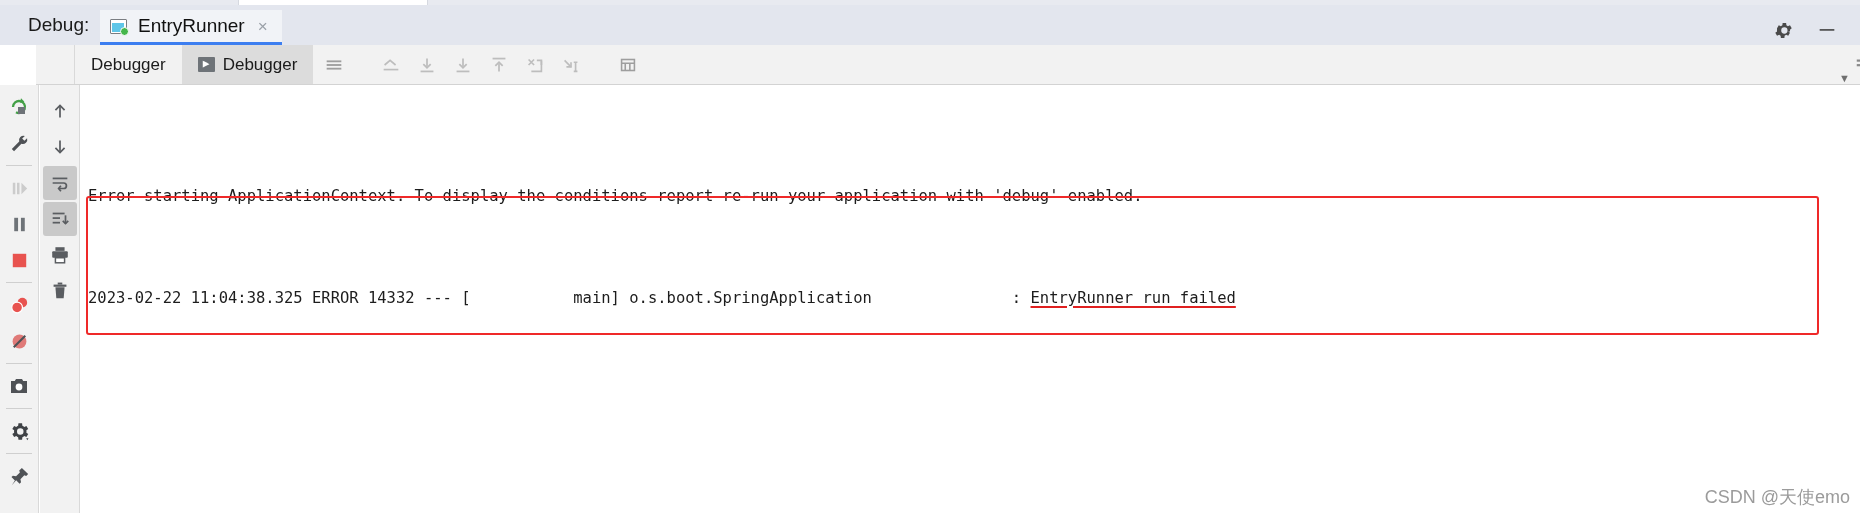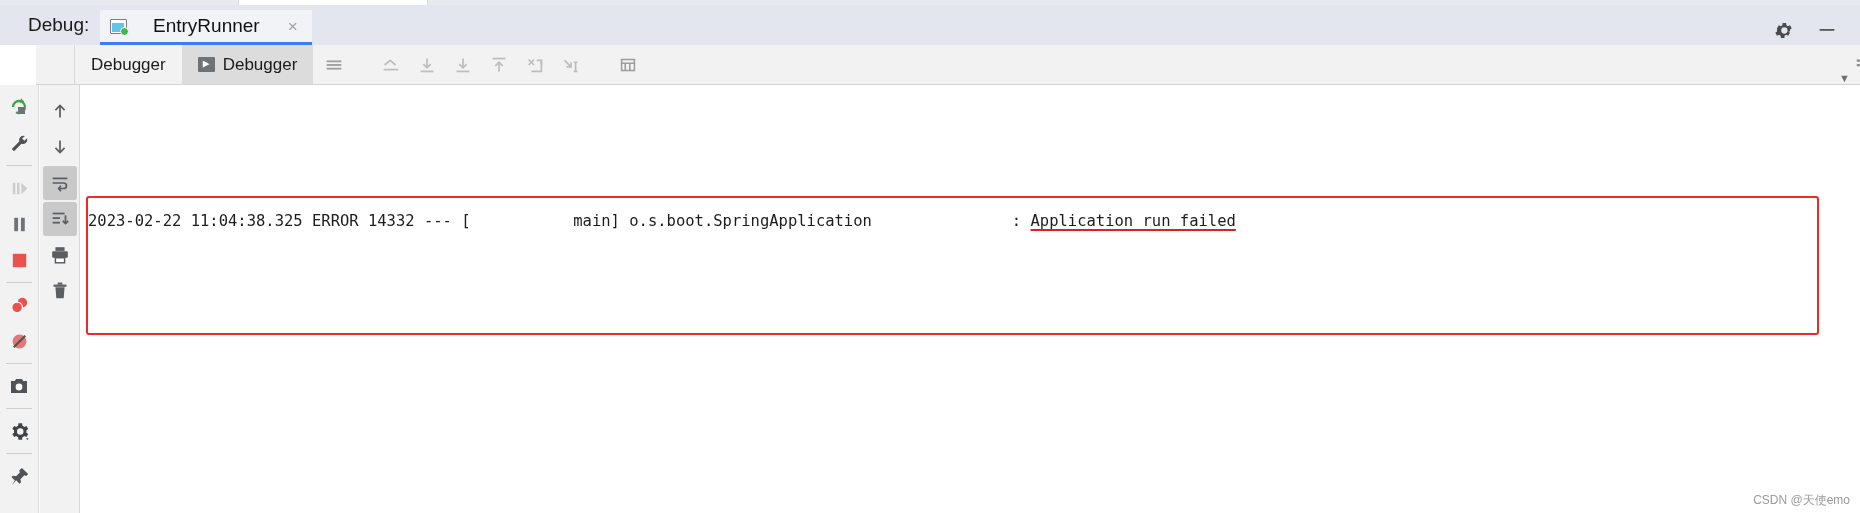--- a/index.html
+++ b/index.html
@@ -37,21 +37,21 @@
   }
   .debug-label {
     position: absolute; left: 28px; top: 9px;
     font-size: 19px; color: #1a1a1a;
     font-family: "Liberation Sans", sans-serif;
   }
   .runner-tab {
     position: absolute; left: 100px; top: 5px;
     height: 35px; padding: 0 14px 0 10px;
     background: #eef0f5;
-    display: flex; align-items: center; gap: 26px;
+    display: flex; align-items: center; gap: 11px;
     border-bottom: 3px solid #3c7ef0;
   }
   .runner-tab.active { background: #f1f3f7; }
   .runner-icon {
     position: relative; width: 17px; height: 15px;
     border: 1.6px solid #7a7d82;
     background: #ffffff;
     border-radius: 1px;
   }
   .runner-icon::before {
@@ -163,21 +163,21 @@
     position: absolute;
     left: 86px; top: 196px;
     width: 1733px; height: 139px;
     border: 2px solid #ef2929;
     border-radius: 3px;
     pointer-events: none;
   }
 
   .watermark {
     position: absolute; right: 10px; bottom: 4px;
-    font-size: 12px; color: #9b9b9b;
+    font-size: 18px; color: #9b9b9b;
     font-family: "Liberation Sans", sans-serif;
   }
 
   
   .tb-chevron {
     position: absolute; right: 10px; top: 72px;
     font-size: 11px; color: #6f6f6f;
   }
 </style>
 </head>
@@ -404,22 +404,23 @@
         <rect x="5" y="5" width="14" height="2.4"></rect>
         <rect x="9.5" y="2.8" width="5" height="2.2"></rect>
         <path d="M7 8h10l-1 12H8z"></path>
       </svg>
     </span>
   </div>
 
   <div class="console">
     <div class="lines">
 
-
-      <div class="line"><span>2023-02-22 11:04:38.325 ERROR 14332 --- [           main] o.s.boot.SpringApplication               : </span><span class="hl-underline-red">Application run failed</span></div>
+      <div class="line">Error starting ApplicationContext. To display the conditions report re-run your application with 'debug' enabled.</div>
+
+      <div class="line"><span>2023-02-22 11:04:38.325 ERROR 14332 --- [           main] o.s.boot.SpringApplication               : </span><span class="hl-underline-red">EntryRunner run failed</span></div>
 
       <div style="height:33px"></div>
 
       
       
 
       
 
       
 

